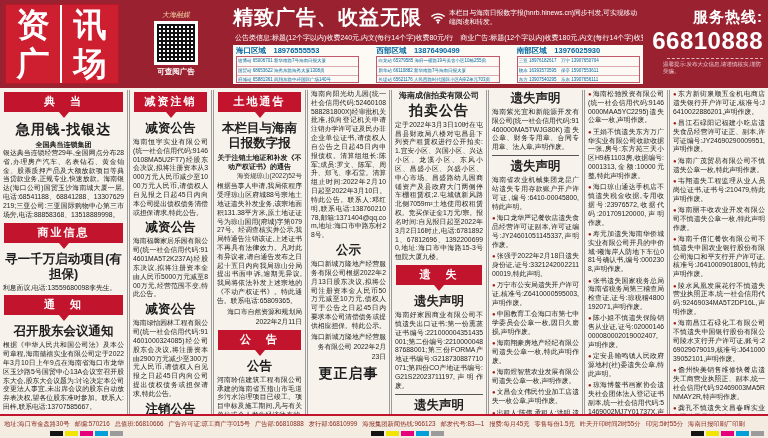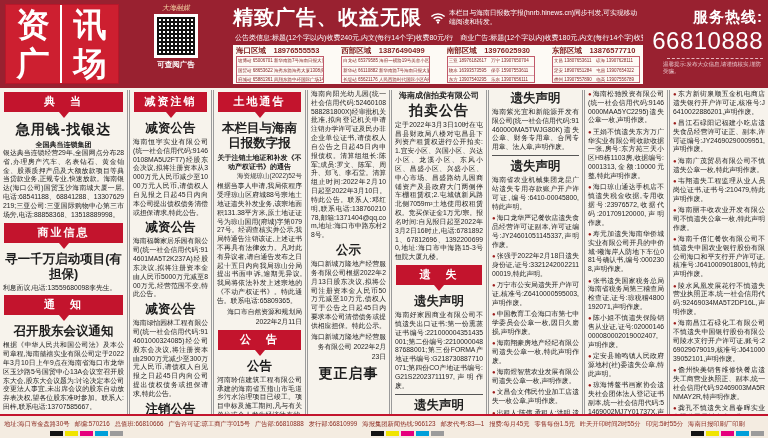--- a/index.html
+++ b/index.html
@@ -6,41 +6,41 @@
 html,body{width:768px;height:438px;overflow:hidden}
 body{font-family:"Liberation Sans","DejaVu Sans",sans-serif;background:#f7f3ec;color:#1d1d1d}
 .page{width:768px;height:438px;display:flex;flex-direction:column}
 
 
 .masthead{height:88px;background:#992130;display:flex;gap:5px;padding:4px 5px;color:#fff;flex:0 0 88px}
 .logo{flex:0 0 114px;background:#cd1f30;display:grid;grid-template-columns:1fr 1fr;grid-template-rows:1fr 1fr;border:1px solid #b8172a}
 .logo span{display:flex;align-items:center;justify-content:center;font-size:33px;font-weight:bold;line-height:1}
 .logo span:nth-child(odd){border-right:2px solid #fff}
 .qr-wrap{flex:0 0 104px;display:flex;gap:4px}
-.qr-col{flex:1;display:flex;flex-direction:column;align-items:center;justify-content:flex-start}
+.qr-col{flex:1;display:flex;flex-direction:column;align-items:center;justify-content:center}
 .qr-top{font-size:7px;color:#f6d7a6;font-style:italic;white-space:nowrap;line-height:1.2}
 .qr-box{width:44px;height:44px;background:
  repeating-linear-gradient(0deg,#111 0 2px,transparent 2px 4px),
  repeating-linear-gradient(90deg,#111 0 2px,#fff 2px 4px);
  border:3px solid #fff;margin:2px 0}
 .qr-bottom{font-size:7.5px;color:#fff;font-weight:bold;white-space:nowrap}
 .mid{flex:1;display:flex;flex-direction:column;min-width:0}
 .mid-row1{display:flex;align-items:center;gap:8px}
 .slogan{font-size:20px;font-weight:bold;letter-spacing:1px;white-space:nowrap}
 .sync{display:flex;align-items:center;gap:3px;font-size:6.8px;line-height:1.25;flex:1;min-width:0}
 .sync svg{flex:0 0 16px}
 .pricing{font-size:7px;white-space:nowrap;overflow:hidden;margin:2px 0 2px 2px;letter-spacing:0}
-.contact-strip{flex:1;background:#fdfaf5;color:#7f1d1d;display:flex;gap:17px;padding:1px 3px;overflow:hidden}
+.contact-strip{flex:1;background:#fdfaf5;color:#0369a1;display:flex;gap:17px;padding:1px 3px;overflow:hidden}
 .region{flex:1;min-width:0;display:flex;flex-direction:column}
 .region-head{font-size:7.5px;font-weight:bold;white-space:nowrap;overflow:hidden}
 .region-table{border:1px solid #c2596a;flex:1;overflow:hidden}
 .region-table div{font-size:4.5px;line-height:1.9;border-bottom:1px solid #d9aab2;white-space:nowrap;overflow:hidden;padding:0 1px}
 .hot{flex:0 0 112px;display:flex;flex-direction:column;align-items:flex-end;padding:4px 0 0 4px}
 .hot-label{font-size:15px;font-weight:bold;letter-spacing:1px}
-.hot-number{font-size:24px;font-weight:normal;letter-spacing:.5px;line-height:1.15}
+.hot-number{font-size:24px;font-weight:bold;letter-spacing:.5px;line-height:1.15}
 .hot-sep{width:96px;border-top:1px dashed #e6b9bf;margin:3px 0 2px}
 .hot-note{font-size:5.5px;color:#eccdd2;line-height:1.3;width:100px}
 
 
 .content{flex:1;display:flex;overflow:hidden;padding-top:2px}
 .col{height:100%;overflow:hidden;padding:0 3px;border-left:3px double #9a9a9a}
 .col:first-child{border-left:none}
 .col:nth-child(1){flex:0 0 127px}
 .col:nth-child(2){flex:0 0 84px}
 .col:nth-child(3){flex:0 0 94px}
@@ -124,28 +124,20 @@
             </div>
           </div>
           <div class="region">
             <div class="region-head">南部区域　13976025930</div>
             <div class="region-table">
               <div>三亚 18976182617　万宁 13907650704</div>
               <div>陵水 16393573595　保亭 15907553611</div>
               <div>东方 13907540295　乐东 13907656111</div>
             </div>
           </div>
-          <div class="region">
-            <div class="region-head">东部区域　13876577710</div>
-            <div class="region-table">
-              <div>文昌 13807653611　琼海 13907628111</div>
-              <div>定安 18907651284　屯昌 13907654322</div>
-              <div>儋州 13907557890　临高 13907556789</div>
-            </div>
-          </div>
         </div>
     </div>
 
     <div class="hot">
       <span class="hot-label">服务热线:</span>
       <span class="hot-number">66810888</span>
       <span class="hot-sep"></span>
       <span class="hot-note">温馨提示:发布大众信息,请谨慎核实,谨防受骗。</span>
     </div>
   </div>

